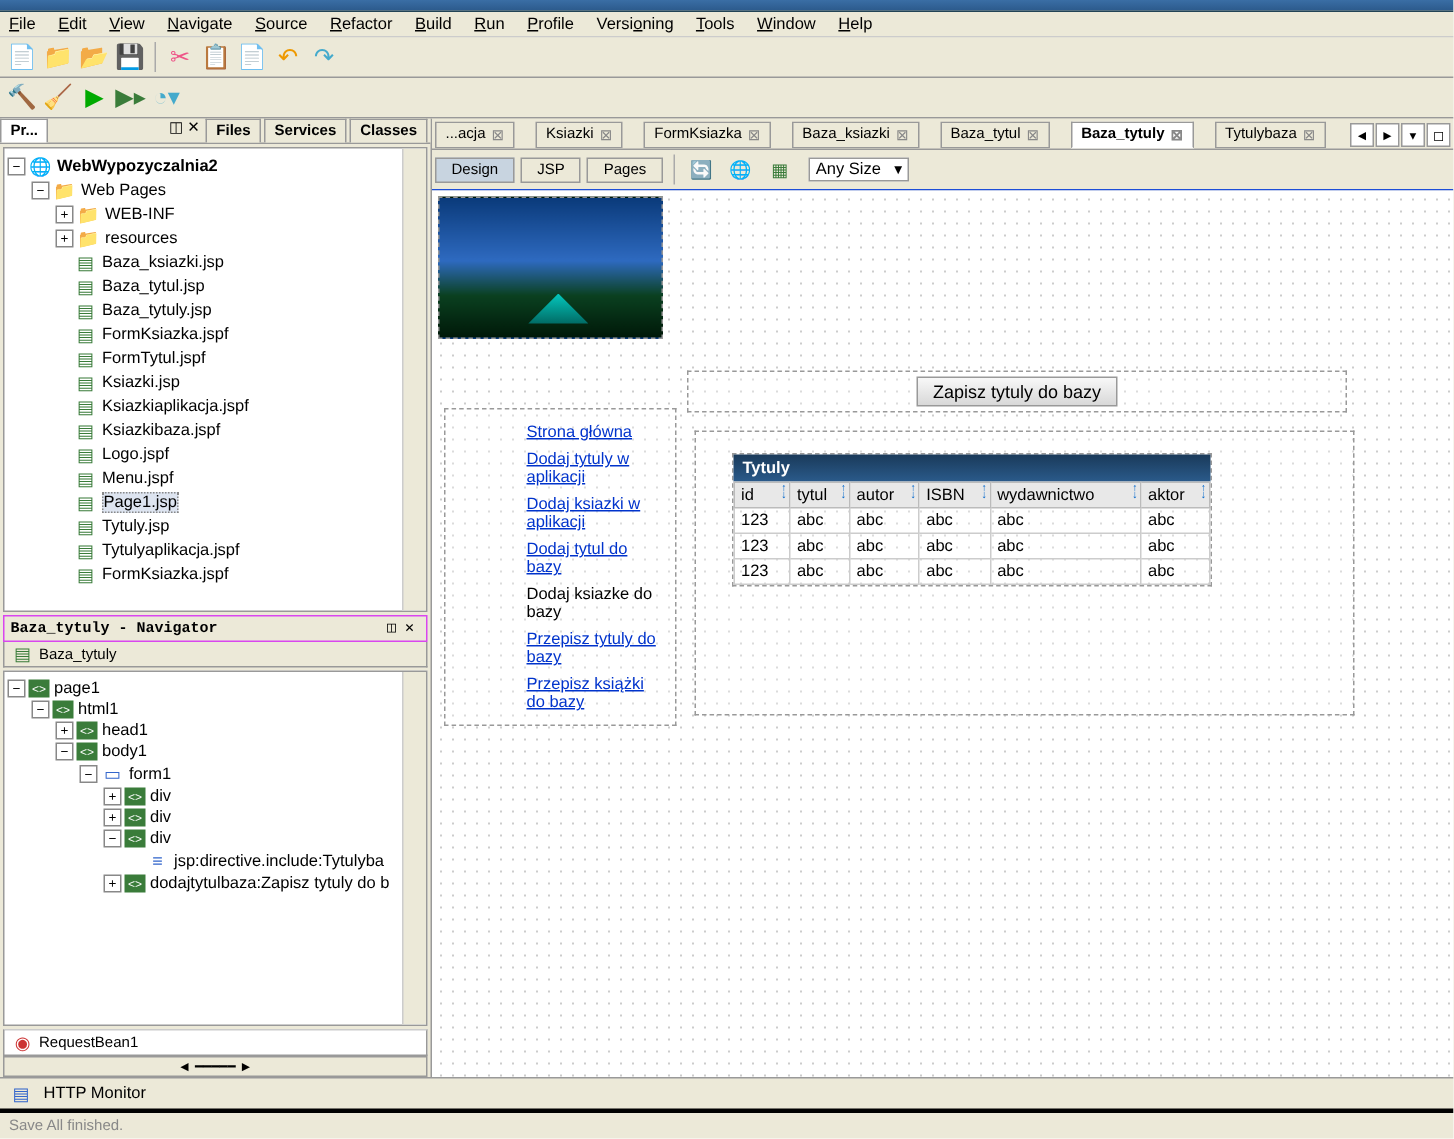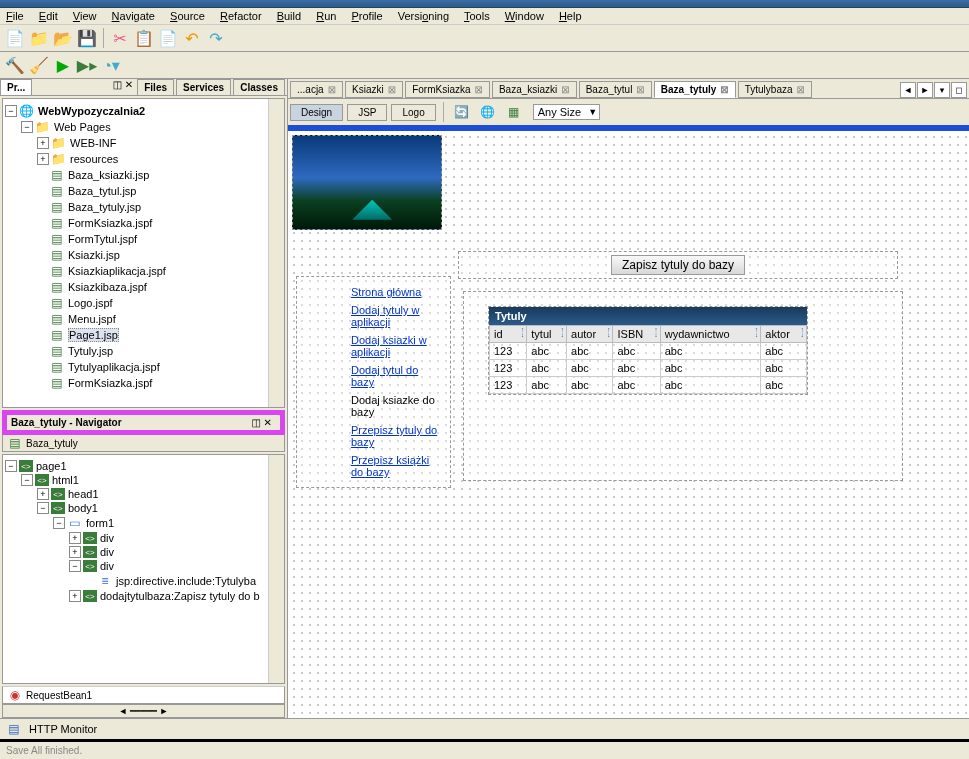--- a/index.html
+++ b/index.html
@@ -17,31 +17,31 @@
 .panel-tab { padding: 2px 6px; border: 1px solid #999; border-bottom: none; margin-right: 2px; background: #ece9d8; cursor: pointer; font-weight: bold; font-size: 10px; }
 .panel-tab.active { background: #fff; }
 .panel-close { margin-left: auto; padding: 0 4px; cursor: pointer; font-size: 10px; }
 .tree { flex: 1; background: #fff; overflow: auto; border: 1px solid #999; margin: 2px; padding: 4px 2px; position:relative;}
 .vscroll-hint { position:absolute; right:0; top:0; bottom:0; width:16px; background:#ece9d8; border-left:1px solid #ccc;}
 .tree-node { white-space: nowrap; padding: 1px 0; display: flex; align-items: center; }
 .tree-toggle { width: 12px; height: 12px; border: 1px solid #888; display: inline-flex; align-items:center; justify-content:center; font-size: 9px; margin-right: 2px; cursor:pointer; background:#fff;}
 .tree-icon { width: 16px; height: 14px; display: inline-flex; align-items: center; justify-content: center; margin-right: 3px; font-size: 12px; }
 .indent-1 { padding-left: 16px; } .indent-2 { padding-left: 32px; } .indent-3 { padding-left: 48px; } .indent-4 { padding-left: 64px; } .indent-5 { padding-left: 80px; }
 .folder-icon { color: #c90; } .jsp-icon { color: #3a7c3a; } .proj-icon { color:#4aa; } .bean-icon{color:#c33;}
-.nav-title { background: #ece9d8; padding: 2px 4px; font-weight: bold; border: 5px solid #d946ef; margin: 0 2px; display: flex; align-items: center; font-size: 10px;}
+.nav-title { background: #ece9d8; padding: 2px 4px; font-weight: bold; border: 1px solid #d946ef; margin: 0 2px; display: flex; align-items: center; font-size: 10px; font-family: Liberation Mono, monospace;}
 .nav-title .panel-close { font-weight: normal; }
 .nav-sub { background: #ece9d8; padding: 1px 4px; border: 1px solid #999; border-top:none; margin: 0 2px; font-size: 10px; display:flex; align-items:center;}
 .right { flex: 1; display: flex; flex-direction: column; }
 .file-tabs { display: flex; background: #ece9d8; border-bottom: 1px solid #999; padding: 2px 2px 0 2px; align-items: center; font-size: 10px; overflow: hidden; }
-.file-tab { padding: 2px 6px; border: 1px solid #999; margin-right: 2px; background: #ece9d8; cursor: pointer; display: flex; align-items: flex-start; white-space: nowrap; }
+.file-tab { padding: 2px 6px; border: 1px solid #999; margin-right: 14px; background: #ece9d8; cursor: pointer; display: flex; align-items: flex-start; white-space: nowrap; }
 .file-tab.active { background: #fff; font-weight: bold; border-bottom-color: #fff; }
 .file-tab .x { margin-left: 4px; color: #888; font-size: 10px; }
 .tab-controls { margin-left: auto; display: flex; }
 .tc-btn { width: 16px; height: 16px; border: 1px solid #999; background: #fff; margin-left: 1px; display:inline-flex; align-items:center; justify-content:center; cursor:pointer; font-size:9px;}
-.mode-bar { display: flex; padding: 2px; background: #ece9d8; border-bottom: 6px solid #1d4ed8; align-items:center; gap: 4px; }
+.mode-bar { display: flex; padding: 2px; background: #ece9d8; border-bottom: 1px solid #1d4ed8; align-items:center; gap: 4px; }
 .mode-tab { padding: 2px 10px; border: 1px solid #999; background: #ece9d8; cursor:pointer; font-size: 10px; }
 .mode-tab.active { background: #c8d4e0; }
 .size-select { margin-left: 4px; font-size:11px; border:1px solid #999; padding:1px 18px 1px 4px; background:#fff;}
 .design-area { flex: 1; background: #fff; overflow: auto; background-image: radial-gradient(#ccc 1px, transparent 1px); background-size: 8px 8px; background-position: 2px 2px; padding: 2px; position:relative;}
 .preview-img { width: 150px; height: 95px; background: linear-gradient(#0a3a7a, #2e6ac0 45%, #0a4020 70%, #001808); border: 1px dashed #999; margin: 2px; position: relative; }
 .preview-img::after{ content:""; position:absolute; left:40%; bottom:10%; width:40px; height:20px; background:linear-gradient(#0ff,#088); clip-path: polygon(50% 0, 100% 100%, 0 100%); opacity:0.7;}
 .page-title { position: absolute; left: 250px; top: 35px; font-size: 16px; font-weight: bold; }
 .dashed-box { border: 1px dashed #999; position: absolute; background: rgba(255,255,255,0.3); }
 .button-ui { border: 1px solid #999; background: linear-gradient(#f8f8f8,#d8d8d8); padding: 2px 10px; font-size: 12px; cursor: pointer; }
 .nav-links { list-style: none; margin-left: 48px; }
@@ -314,21 +314,21 @@
         <span class="tc-btn">◄</span>
         <span class="tc-btn">►</span>
         <span class="tc-btn">▾</span>
         <span class="tc-btn">◻</span>
       </div>
     </div>
 
     <div class="mode-bar">
       <span class="mode-tab active">Design</span>
       <span class="mode-tab">JSP</span>
-      <span class="mode-tab">Logo</span>
+      <span class="mode-tab">Pages</span>
       <span class="tb-sep"></span>
       <span class="tb-icon" style="color:#3a7c3a;font-size:12px">🔄</span>
       <span class="tb-icon" style="color:#e90;font-size:12px">🌐</span>
       <span class="tb-icon" style="color:#3a7c3a;font-size:12px">▦</span>
       <span class="size-select">Any Size</span>
       <span style="margin-left:-16px; font-size:9px;">▼</span>
     </div>
 
     <div class="design-area">
       <div class="preview-img"></div>

